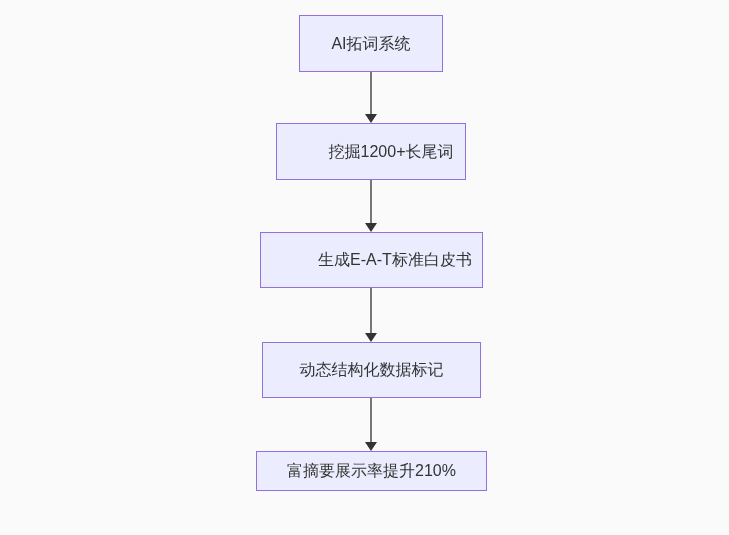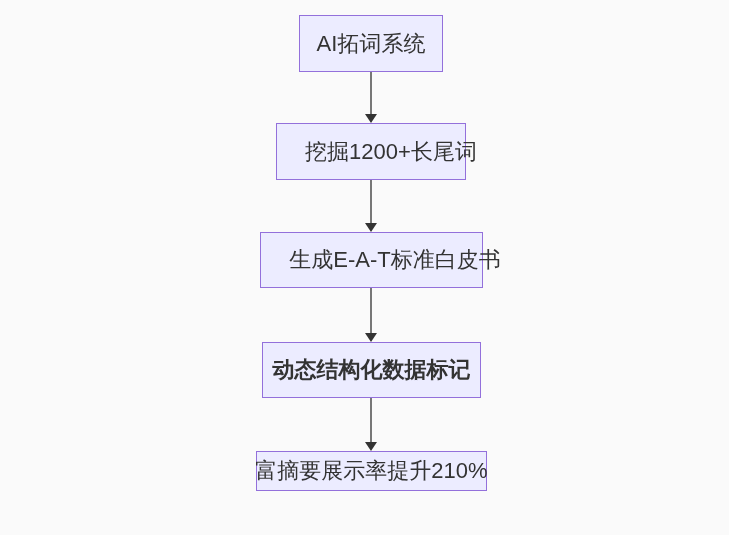--- a/index.html
+++ b/index.html
@@ -13,32 +13,32 @@
     height: 535px;
     background: #fafafa;
     overflow: hidden;
   }
   .node {
     position: absolute;
     box-sizing: border-box;
     background: #ECECFF;
     border: 1px solid #9370DB;
     color: #333333;
-    font-size: 22px;
+    font-size: 16px;
     line-height: 1;
     display: flex;
     align-items: center;
     justify-content: center;
     text-align: center;
     white-space: nowrap;
   }
   .node-1 { left: 299px; top: 15px;  width: 144px; height: 57px; }
   .node-2 { left: 276px; top: 123px; width: 190px; height: 57px; padding-left: 40px; }
   .node-3 { left: 260px; top: 232px; width: 223px; height: 56px; padding-left: 47px; }
-  .node-4 { left: 262px; top: 342px; width: 219px; height: 56px; font-weight: bold; }
+  .node-4 { left: 262px; top: 342px; width: 219px; height: 56px; }
   .node-5 { left: 256px; top: 451px; width: 231px; height: 40px; }
 
   .edge-line {
     position: absolute;
     width: 2px;
     left: 370px;
     background: #777777;
   }
   .edge-line-1 { top: 72px;  height: 44px; }
   .edge-line-2 { top: 180px; height: 45px; }

